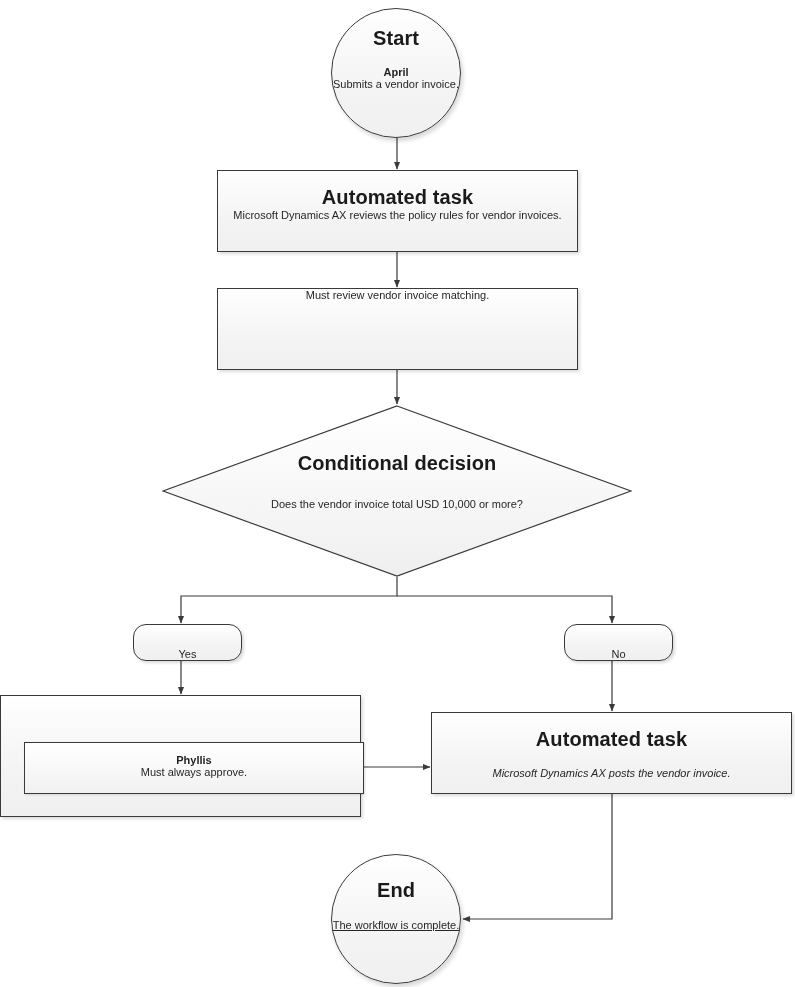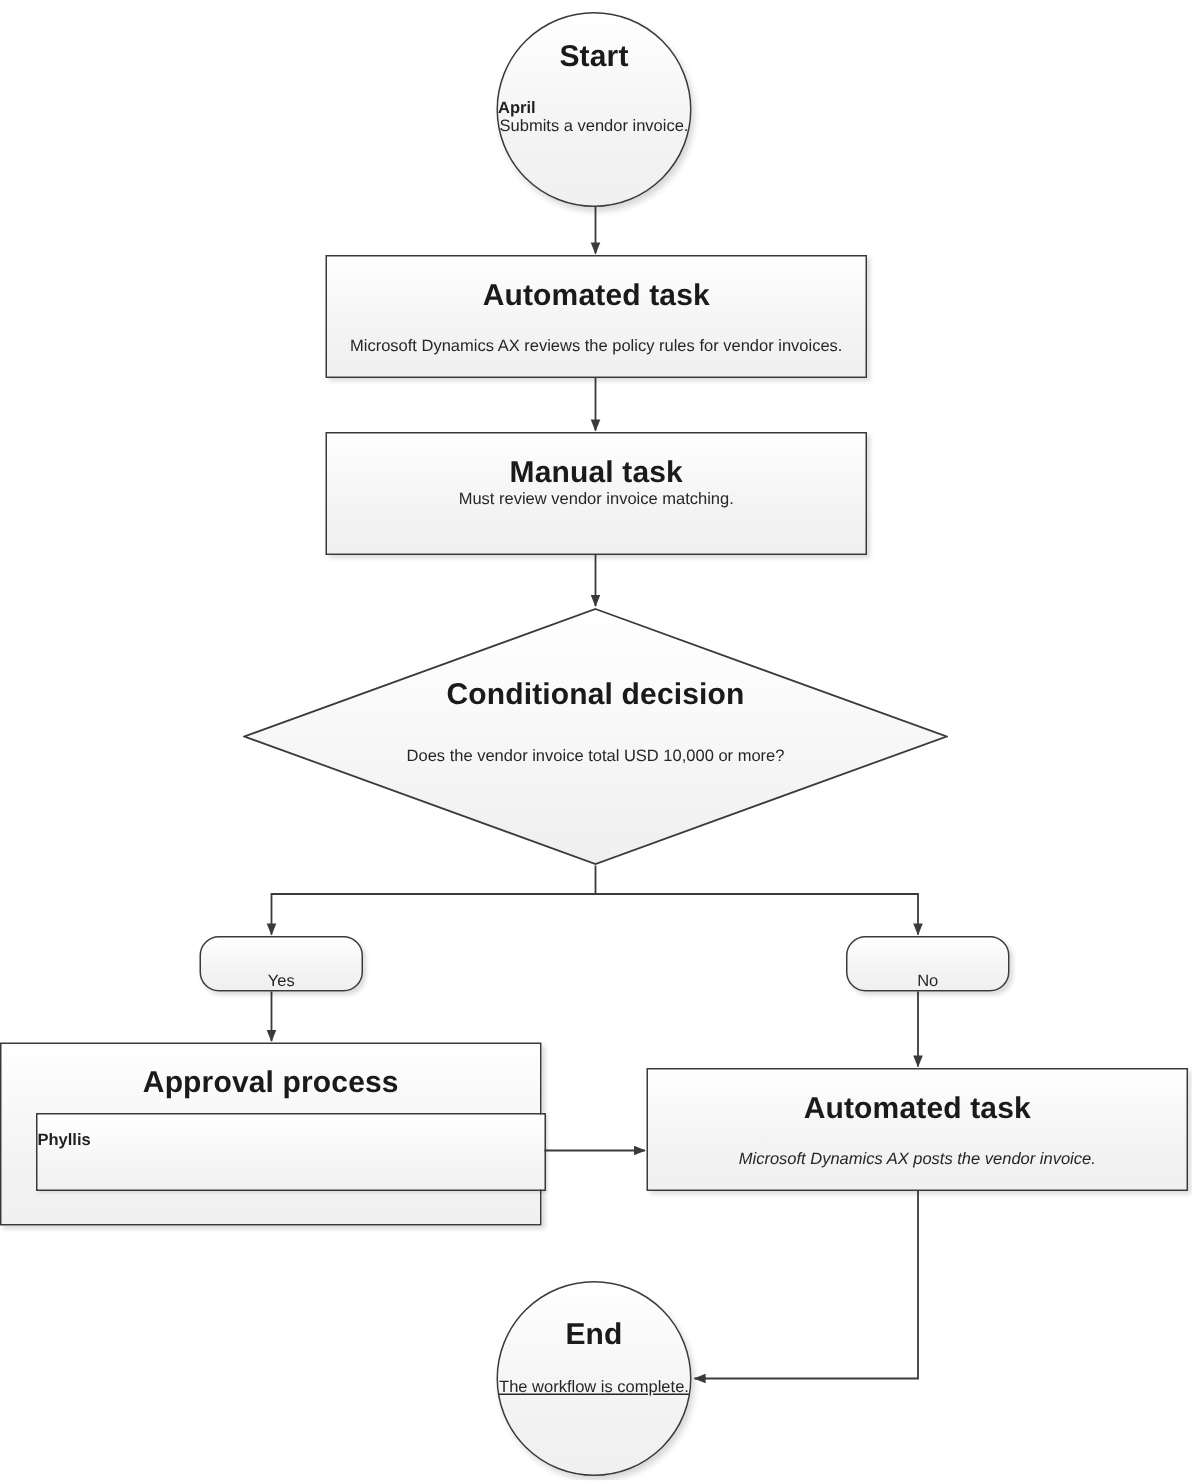--- a/index.html
+++ b/index.html
@@ -45,39 +45,40 @@
     font-weight: bold;
     font-size: 20px;
     color: #1a1a1a;
     text-align: center;
     letter-spacing: 0.1px;
   }
   .node-sub-name {
     font-weight: bold;
     font-size: 11px;
     color: #1f1f1f;
+    text-align: center;
   }
   .node-sub-text {
     font-weight: normal;
     font-size: 11px;
     color: #262626;
     text-align: center;
   }
 
   
   .task-box {
     width: 361px;
     height: 82px;
     left: 217px;
   }
   #node-automated-1 { top: 170px; }
   #node-manual      { top: 288px; }
 
   .task-box .node-title { margin-top: 15px; }
-  .task-box .node-sub-text { margin-top: 16px; }
+  .task-box .node-sub-text { }
   .task-box.with-name .node-sub-name { margin-top: 13px; }
   .task-box.with-name .node-sub-text { margin-top: 0px; }
 
   
   .circle {
     width: 130px;
     height: 130px;
     border-radius: 50%;
     border: 1px solid #3a3a3c;
     box-shadow: 2px 3px 4px rgba(0,0,0,0.16);
@@ -196,21 +197,20 @@
     <div class="node-sub-name">April</div>
     <div class="node-sub-text">Submits a vendor invoice.</div>
   </div>
 
   <div class="node task-box" id="node-automated-1">
     <div class="node-title">Automated task</div>
     <div class="node-sub-text">Microsoft Dynamics AX reviews the policy rules for vendor invoices.</div>
   </div>
 
   <div class="node task-box with-name" id="node-manual">
-    <div class="node-title">Manual task</div>
     <div class="node-sub-text">Must review vendor invoice matching.</div>
   </div>
 
   <div id="node-decision">
     <svg viewBox="0 0 470 172" xmlns="http://www.w3.org/2000/svg">
       <defs>
         <linearGradient id="diamondGrad" x1="0" y1="0" x2="0" y2="1">
           <stop offset="0%" stop-color="#ffffff"></stop>
           <stop offset="35%" stop-color="#fafafa"></stop>
           <stop offset="70%" stop-color="#f4f4f4"></stop>
@@ -227,23 +227,23 @@
 
   <div class="node pill" id="node-yes">
     <span class="pill-label">Yes</span>
   </div>
 
   <div class="node pill" id="node-no">
     <span class="pill-label">No</span>
   </div>
 
   <div class="node" id="node-approval">
-    <div class="node-title">Approval process</div>
     <div id="node-approval-step">
       <div class="node-sub-name">Phyllis</div>
+      <div class="node-sub-text">Must always approve.</div>
     </div>
   </div>
 
   <div class="node" id="node-automated-2">
     <div class="node-title">Automated task</div>
     <div class="node-sub-text">Microsoft Dynamics AX posts the vendor invoice.</div>
   </div>
 
   <div class="node circle" id="node-end">
     <div class="node-title">End</div>

